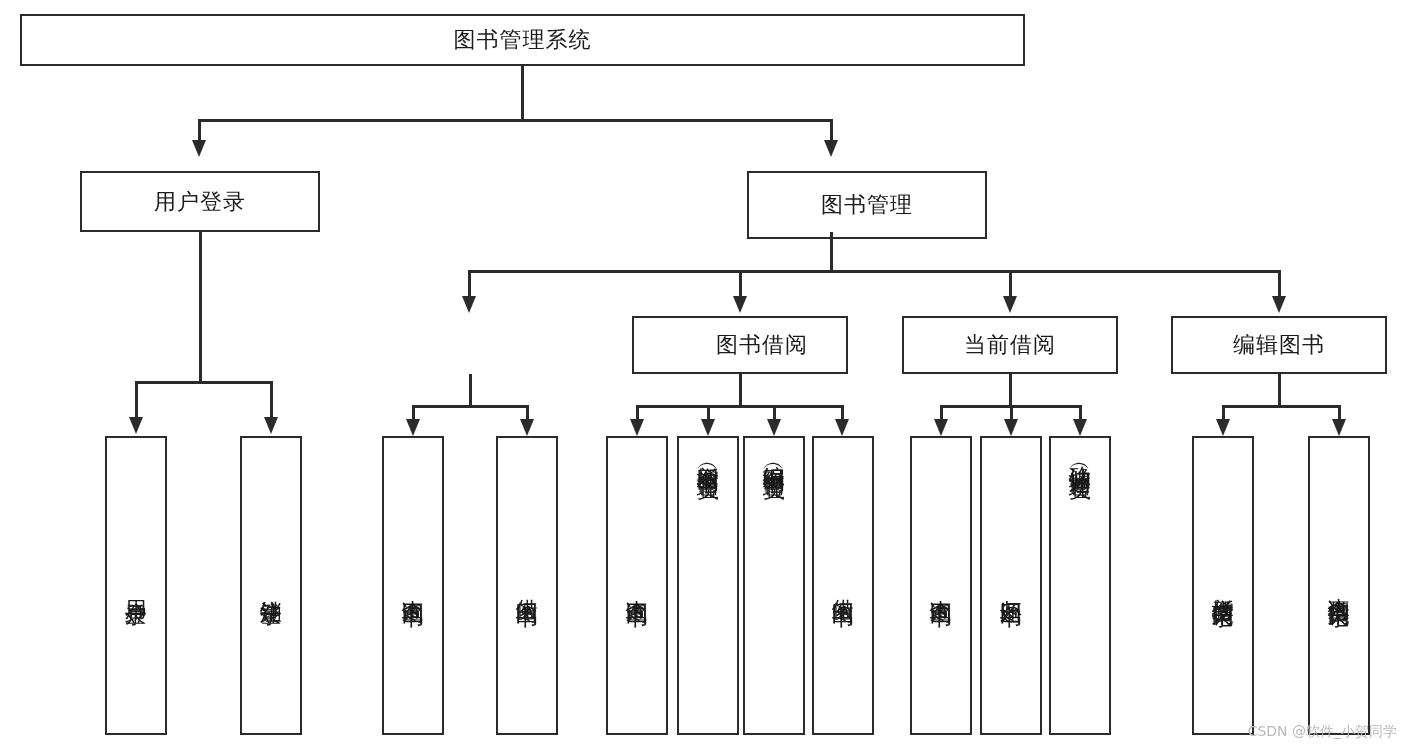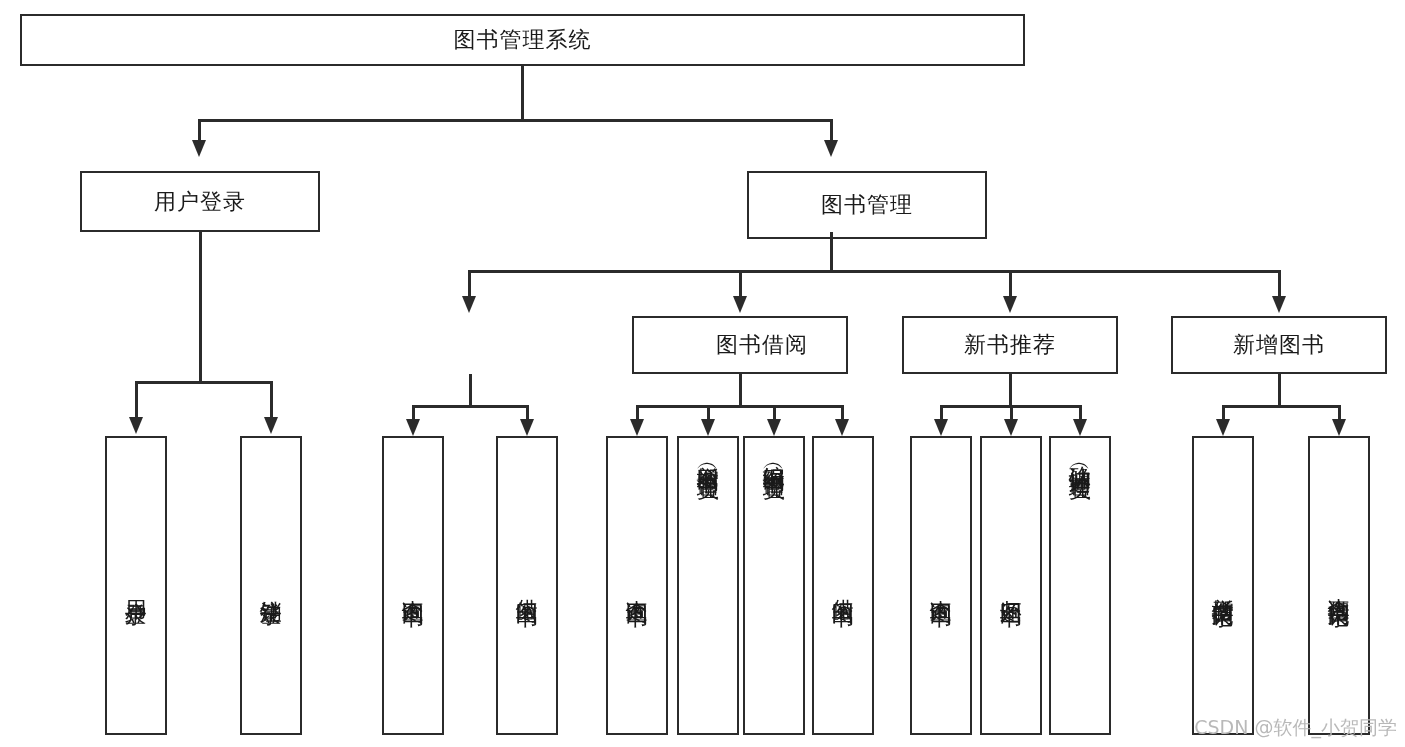--- a/index.html
+++ b/index.html
@@ -61,21 +61,21 @@
     width: 0;
     height: 0;
     border-left: 7px solid transparent;
     border-right: 7px solid transparent;
     border-top: 17px solid #2b2b2b;
   }
   #watermark {
     position: absolute;
     right: 8px;
     bottom: 6px;
-    font-size: 19px;
+    font-size: 14px;
     color: #b9b9b9;
     font-family: "DejaVu Sans", "Liberation Sans", sans-serif;
     white-space: nowrap;
     pointer-events: none;
   }
 </style>
 </head>
 <body>
 
 <div id="canvas">
@@ -113,24 +113,24 @@
   <div class="conn conn-v" style="left:1278px; top:270px; width:2.5px; height:28px;"></div>
   <div class="arrow" style="left:462px; top:296px;"></div>
   <div class="arrow" style="left:733px; top:296px;"></div>
   <div class="arrow" style="left:1003px; top:296px;"></div>
   <div class="arrow" style="left:1272px; top:296px;"></div>
 
   <div class="node horizontal" style="left:632px; top:316px; width:216px; height:58px;padding-left:44px;">
     <span class="node-label">图书借阅</span>
   </div>
   <div class="node horizontal" style="left:902px; top:316px; width:216px; height:58px;">
-    <span class="node-label">新书推荐</span>
+    <span class="node-label">当前借阅</span>
   </div>
   <div class="node horizontal" style="left:1171px; top:316px; width:216px; height:58px;">
-    <span class="node-label">新增图书</span>
+    <span class="node-label">编辑图书</span>
   </div>
 
   <div class="conn conn-v" style="left:469px; top:374px; width:2.5px; height:32px;"></div>
   <div class="conn conn-h" style="left:412px; top:405px; width:116px; height:2.5px;"></div>
   <div class="conn conn-v" style="left:412px; top:405px; width:2.5px; height:16px;"></div>
   <div class="conn conn-v" style="left:526px; top:405px; width:2.5px; height:16px;"></div>
   <div class="arrow" style="left:406px; top:419px;"></div>
   <div class="arrow" style="left:520px; top:419px;"></div>
 
   <div class="conn conn-v" style="left:739px; top:374px; width:2.5px; height:32px;"></div>

